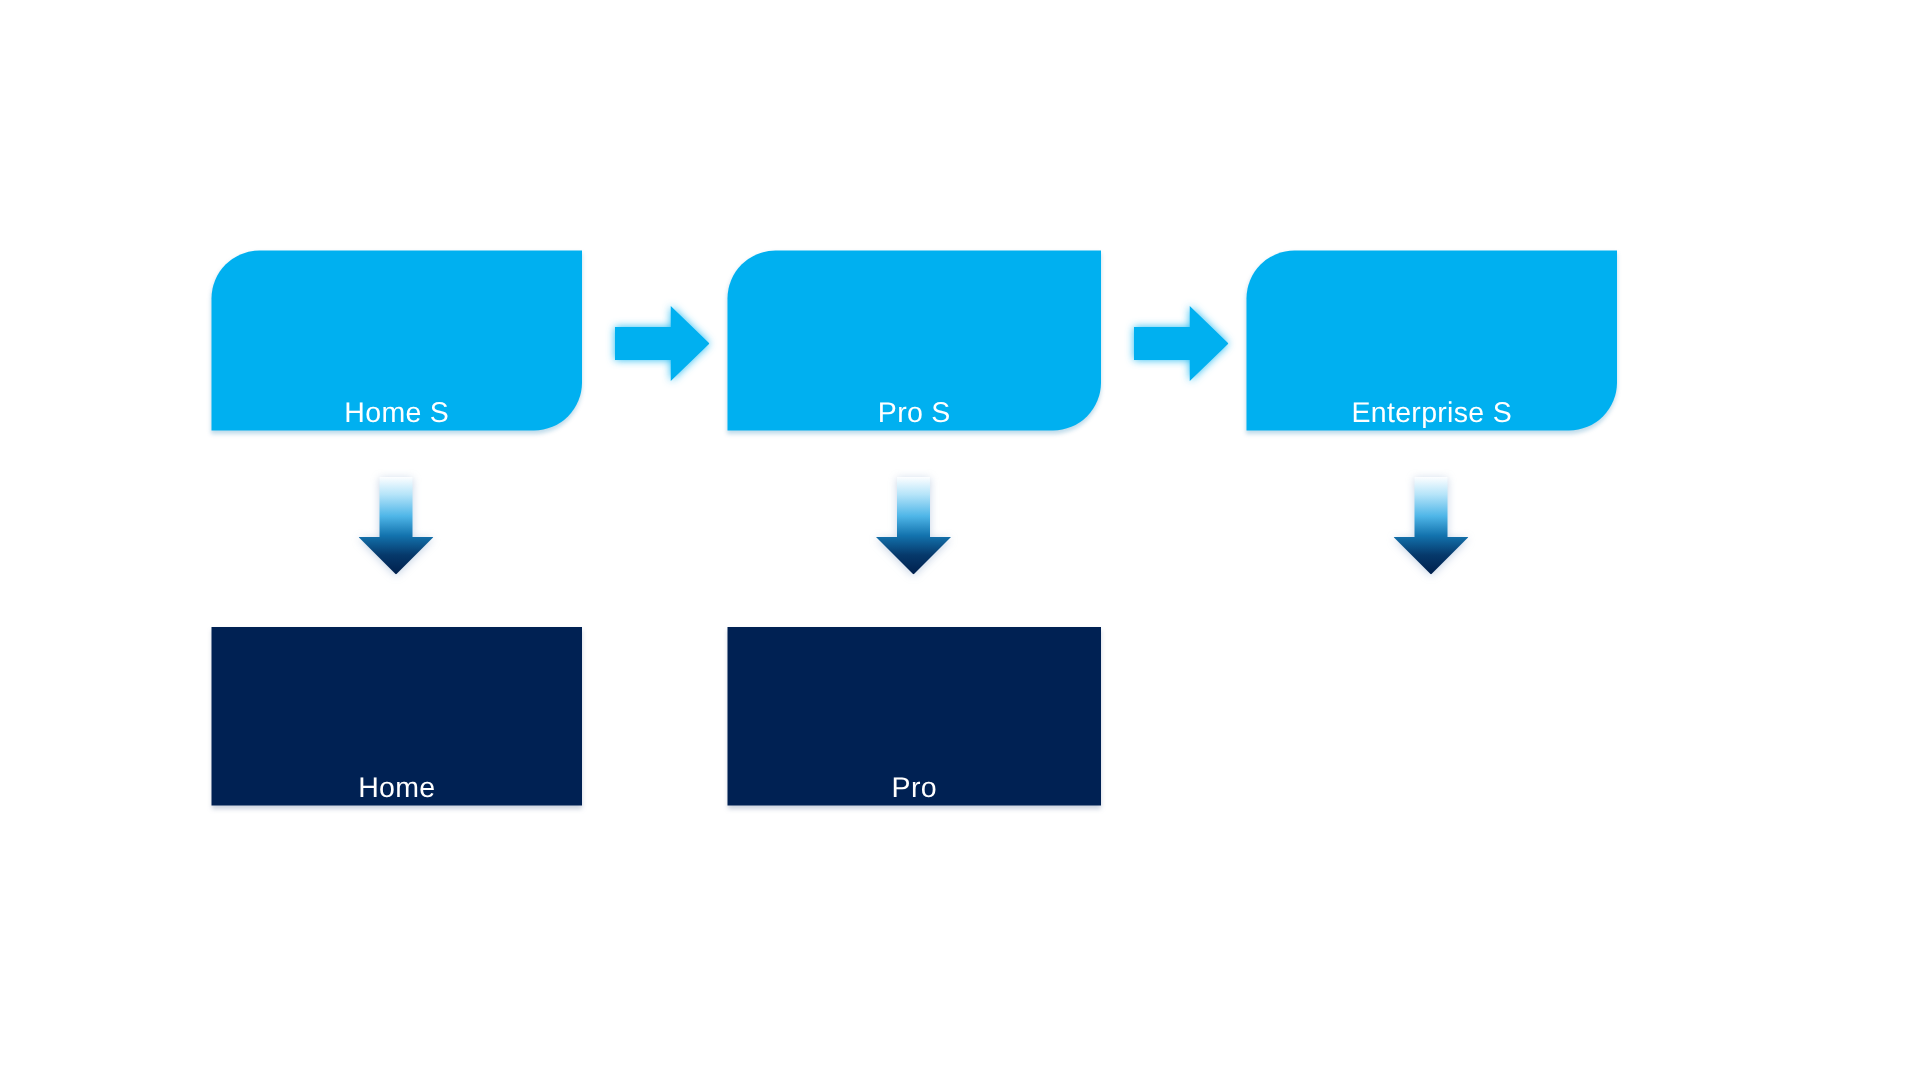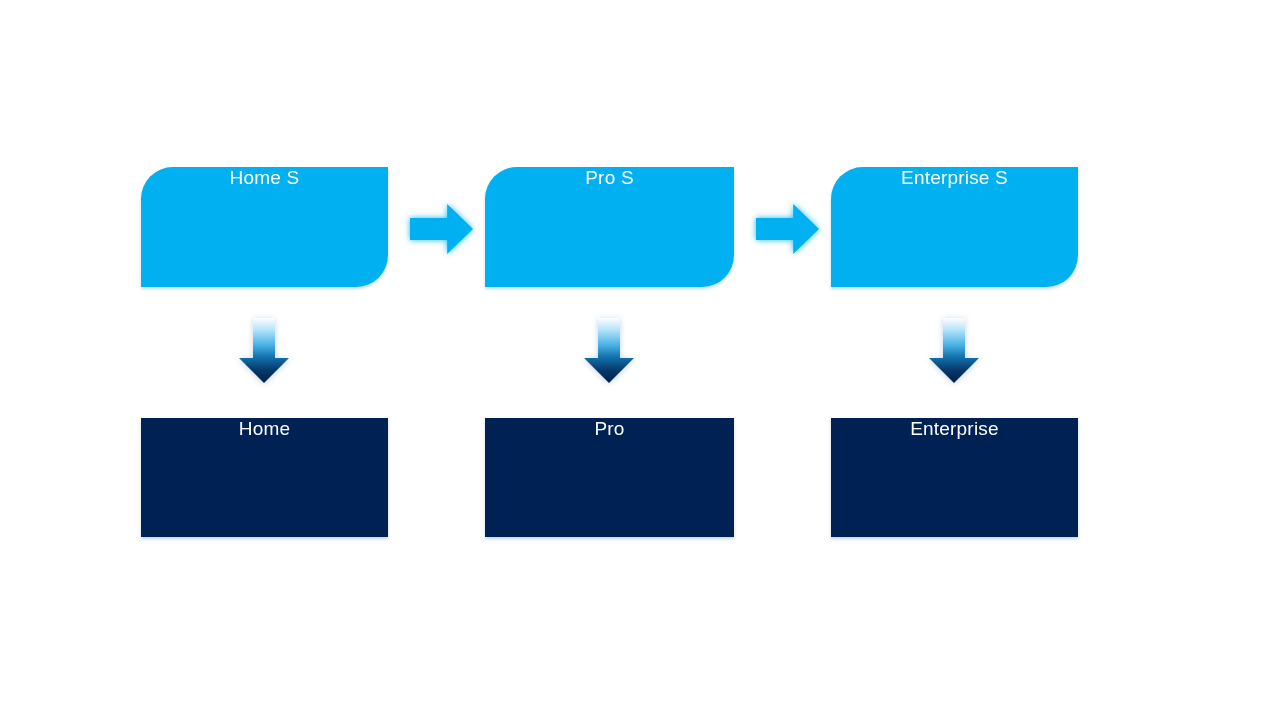--- a/index.html
+++ b/index.html
@@ -11,21 +11,21 @@
   .canvas {
     position: relative;
     width: 1280px;
     height: 720px;
     background: #ffffff;
     overflow: hidden;
   }
   .box {
     position: absolute;
     display: flex;
-    align-items: flex-start;
+    align-items: flex-end;
     justify-content: center;
     color: #ffffff;
     font-size: 19px;
     letter-spacing: 0.2px;
   }
   .box-top {
     top: 167px;
     height: 120px;
     background: #00B0F0;
     border-radius: 32px 0 32px 0;
@@ -111,17 +111,14 @@
   <div class="arrow-down-wrap col-3">
     <div class="arrow-down"></div>
   </div>
 
   <div class="box box-bottom pos-col-2">
     <span>Pro</span>
   </div>
   <div class="box box-bottom pos-col-1">
     <span>Home</span>
   </div>
-  <div class="box box-bottom pos-col-3">
-    <span>Enterprise</span>
-  </div>
 
 </div>
 
 </body></html>

